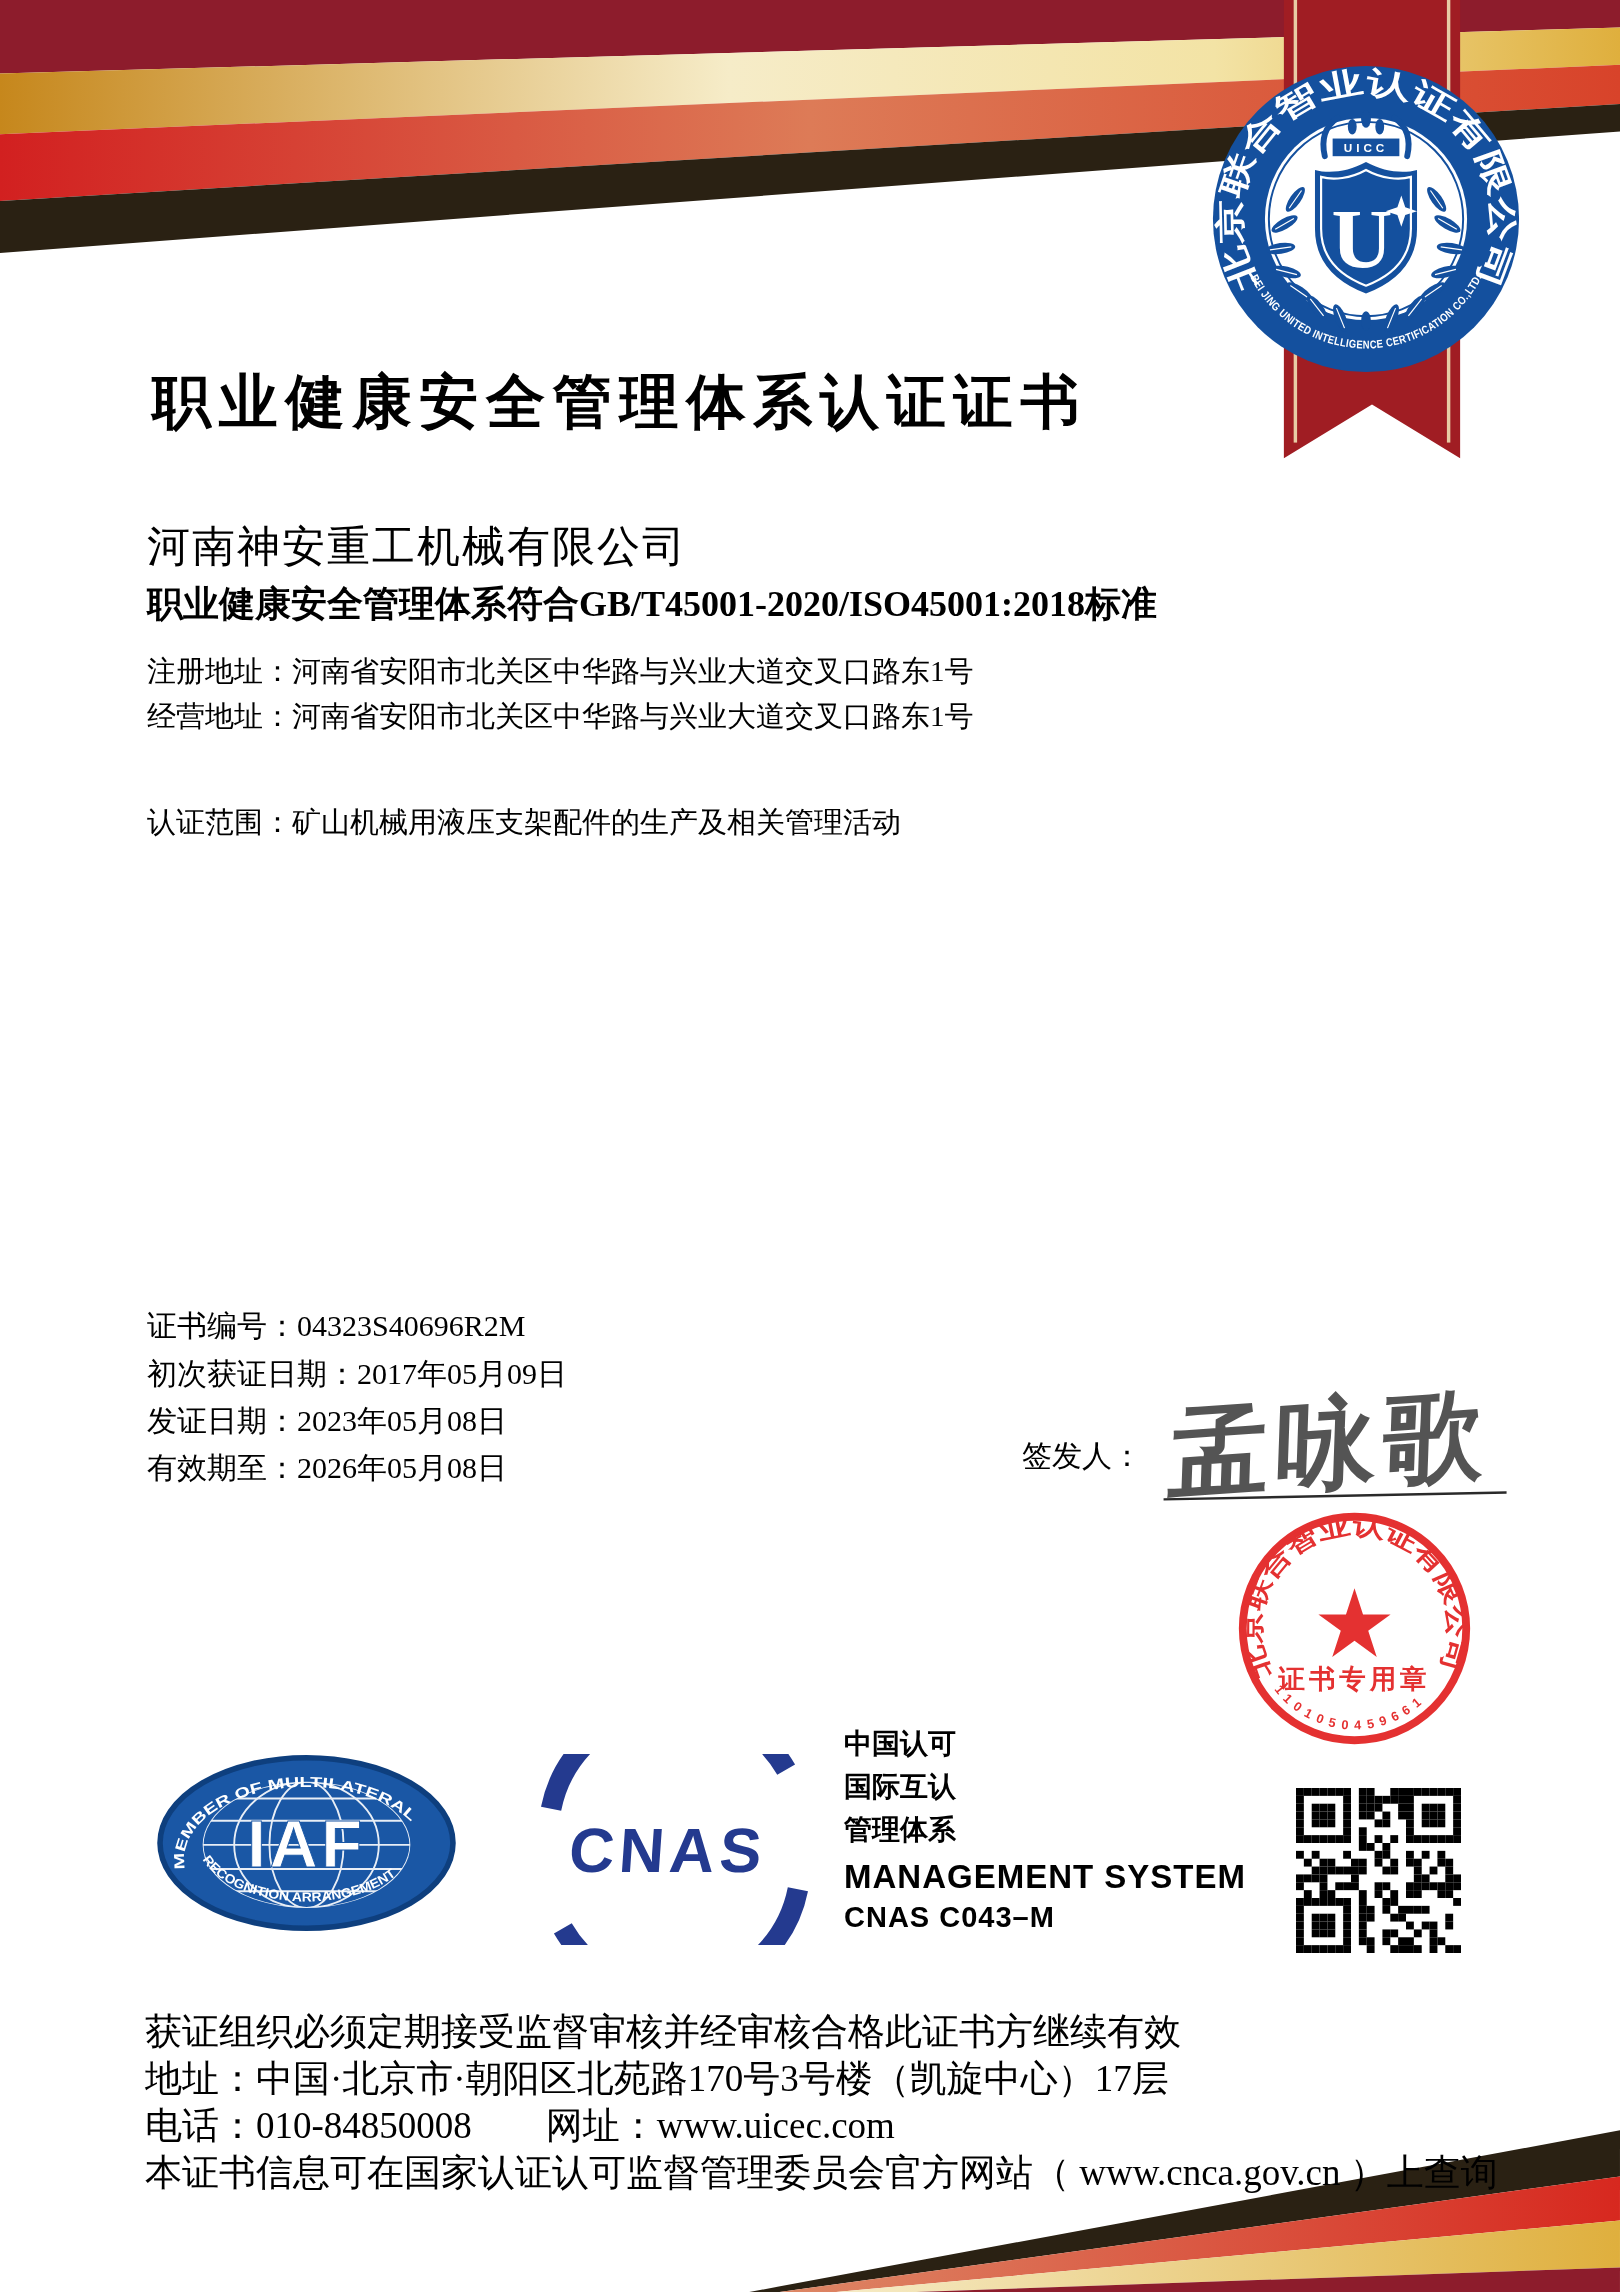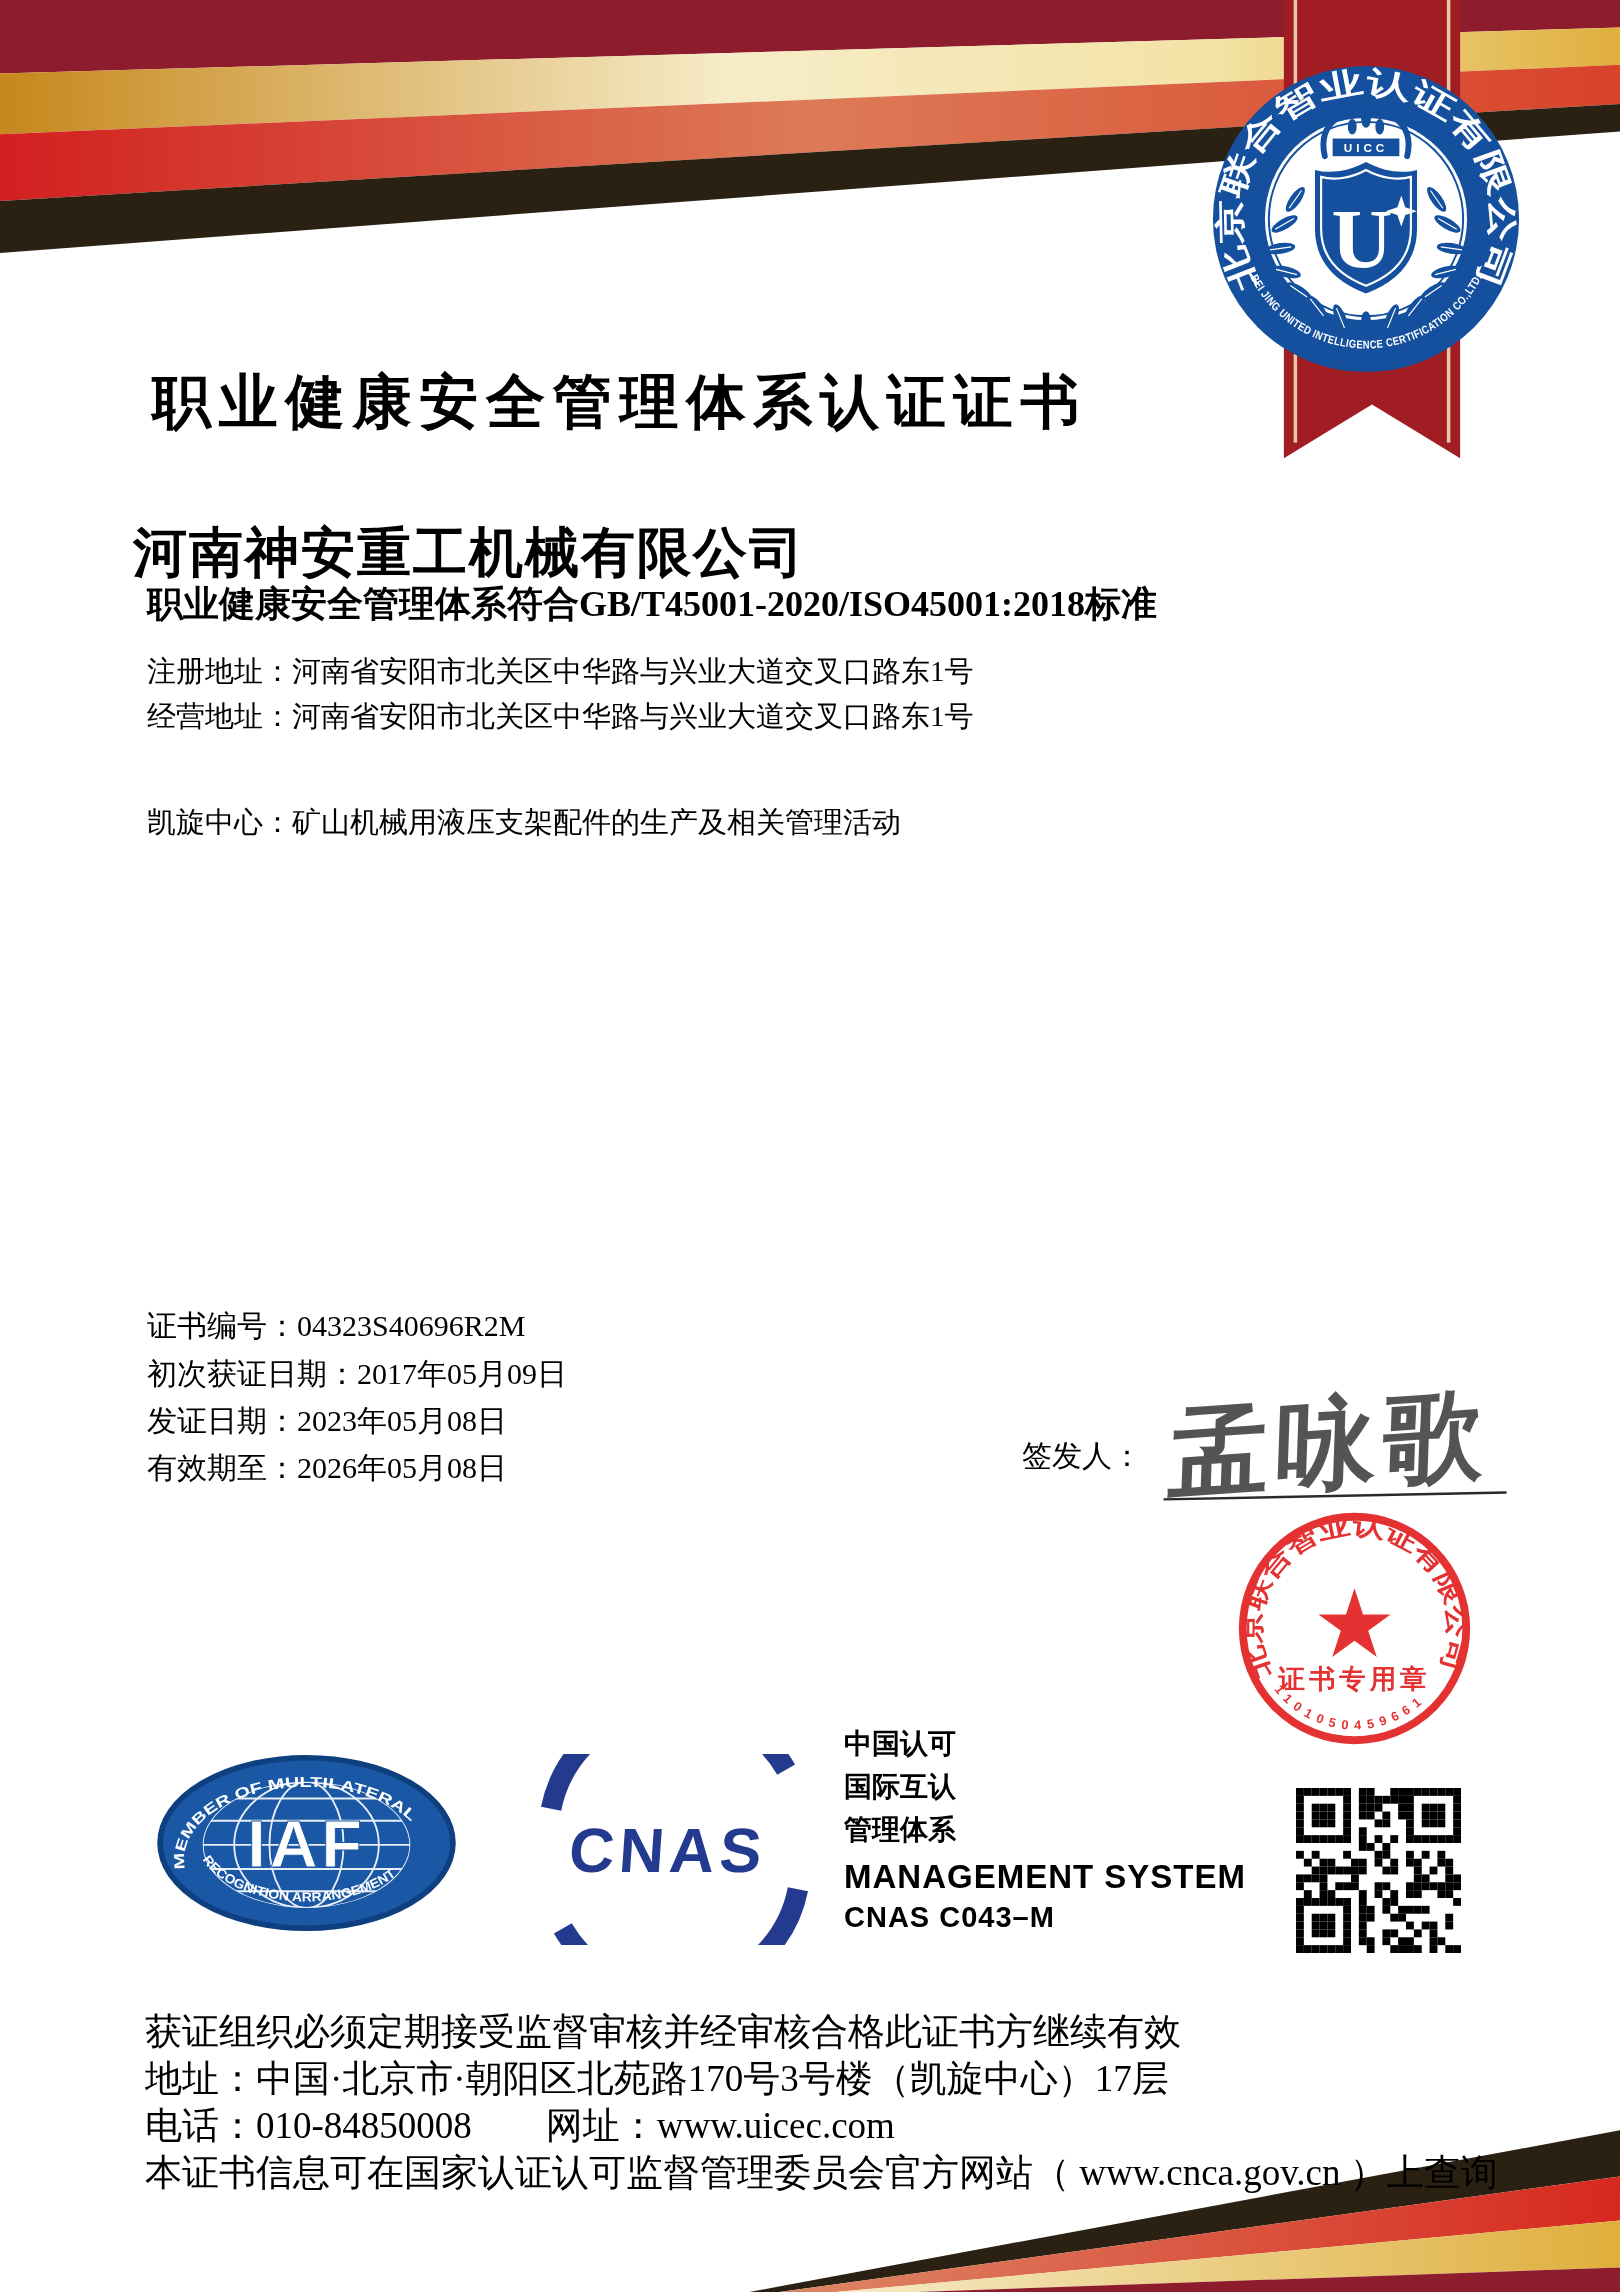--- a/index.html
+++ b/index.html
@@ -1,20 +1,20 @@
 <!DOCTYPE html>
 <html style="--maroon: #8D1C2C; --gold_deep: #C6871C; --gold_light: #F6ECC8; --gold_right: #DFAF3D; --red_band: #D22020; --red_band_mid: #DD7B57; --red_band_right: #D8432A; --dark_band: #2A2113; --ribbon_red: #A01D23; --ribbon_line: #EFE0B4; --badge_blue: #14509E; --stamp_red: #E32222; --iaf_blue: #1A57A5; --iaf_border: #0E3F7E; --cnas_navy: #243A8F; --signature_ink: #3D3D3D;"><head>
 <meta charset="utf-8">
 <style>
   html,body{margin:0;padding:0;background:#888;}
   #page{position:relative;width:1620px;height:2293px;background:#fff;overflow:hidden;
         font-family:"Liberation Serif","DejaVu Serif",serif;color:#000;}
   .abs{position:absolute;line-height:1.15;white-space:nowrap;}
   .title{left:152px;top:369px;font-size:59px;font-weight:bold;letter-spacing:7.8px;}
-  .company{left:133px;top:522px;font-size:54px;font-weight:bold;letter-spacing:2px;}
+  .company{left:147px;top:522px;font-size:43px;font-weight:normal;letter-spacing:2px;}
   .standard{left:147px;top:584px;font-size:36px;font-weight:bold;}
   .bodyline{font-size:29px;left:147px;}
   .detail{font-size:30px;left:147px;}
   .signer{left:1022px;top:1439px;font-size:30px;}
   .footline{font-size:37px;left:145px;}
   .midblock{left:844px;font-family:"Liberation Sans","DejaVu Sans",sans-serif;font-weight:bold;}
   .mid-cn{font-size:28px;}
   .mid-en{font-size:33px;letter-spacing:1px;}
   .mid-en2{font-size:29px;letter-spacing:1px;}
   svg text{font-family:"Liberation Sans","DejaVu Sans",sans-serif;}
@@ -160,21 +160,21 @@
       </g>
     <ellipse cx="160" cy="264" rx="5" ry="10" fill="#14509E"></ellipse>
   </svg>
 
   <div class="abs title">职业健康安全管理体系认证证书</div>
   <div class="abs company">河南神安重工机械有限公司</div>
   <div class="abs standard">职业健康安全管理体系符合GB/T45001-2020/ISO45001:2018标准</div>
 
   <div class="abs bodyline" style="top:655px"><span>注册地址：</span><span>河南省安阳市北关区中华路与兴业大道交叉口路东1号</span></div>
   <div class="abs bodyline" style="top:700px"><span>经营地址：</span><span>河南省安阳市北关区中华路与兴业大道交叉口路东1号</span></div>
-  <div class="abs bodyline" style="top:806px"><span>凯旋中心：</span><span>矿山机械用液压支架配件的生产及相关管理活动</span></div>
+  <div class="abs bodyline" style="top:806px"><span>认证范围：</span><span>矿山机械用液压支架配件的生产及相关管理活动</span></div>
 
   <div class="abs detail" style="top:1309px"><span>证书编号：</span><span>04323S40696R2M</span></div>
   <div class="abs detail" style="top:1357px"><span>初次获证日期：</span><span>2017年05月09日</span></div>
   <div class="abs detail" style="top:1404px"><span>发证日期：</span><span>2023年05月08日</span></div>
   <div class="abs detail" style="top:1451px"><span>有效期至：</span><span>2026年05月08日</span></div>
 
   <div class="abs signer">签发人：</div>
   <svg class="abs" style="left:1142px;top:1372px" width="392" height="147" viewBox="0 0 400 150">
     <text x="200" y="108" text-anchor="middle" font-size="102" font-weight="bold" fill="#3D3D3D" class="serif" letter-spacing="8" opacity="0.88" transform="rotate(-4 200 80) skewX(-6)">孟咏歌</text>
     <line x1="22" y1="130" x2="372" y2="123" stroke="#2a2a2a" stroke-width="2.5"></line>

